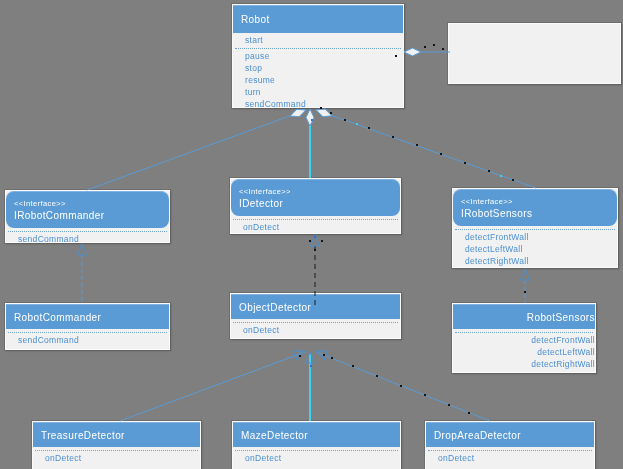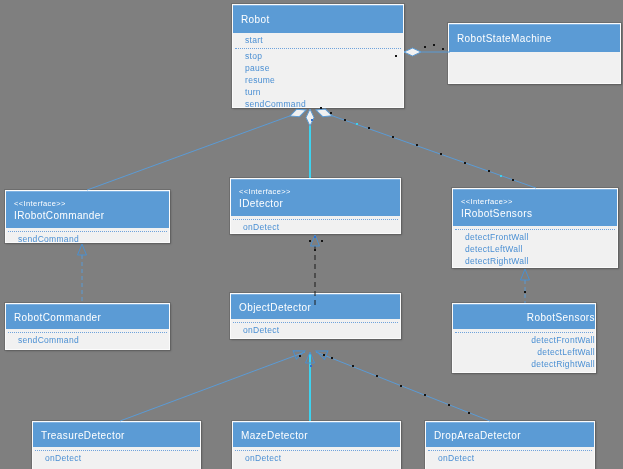--- a/index.html
+++ b/index.html
@@ -14,21 +14,21 @@
     border:1px solid #fbfbfb;
     box-shadow:0 0 0 1px rgba(90,90,90,.45), 1px 1px 2px rgba(0,0,0,.25);
   }
   .hdr {
     background:#5b9bd5; color:#ffffff; box-sizing:border-box;
     padding:0 0 0 8px; border-top:1px solid #7fb2e2;
     display:flex; flex-direction:column; justify-content:center;
   }
   .hdr-1 { height:28px; }   
   .hdr-2 { height:25px; }   
-  .hdr-i { height:37px; }   
+  .hdr-i { height:37px;border-radius:8px; }   
   .cls-title { font-size:10px; letter-spacing:.4px; }
   .cls-stereo { font-size:7.5px; letter-spacing:.4px; margin-bottom:2px; }
   .bod { padding-top:1px; }
   .member {
     font-size:8.5px; line-height:12px; color:#4a8fd3;
     padding-left:12px; letter-spacing:.3px; white-space:nowrap;
   }
   .sep { height:0; border-top:1px dotted #6fa3dc; margin:2px 2px 1px 2px; }
   #wires { position:absolute; left:0; top:0; pointer-events:none; }
 </style>
@@ -40,33 +40,30 @@
   <div class="uml-box" style="left:232px;top:4px;width:172px;height:104px;">
     <div class="hdr hdr-1">
       <div class="cls-title">Robot</div>
     </div>
     <div class="bod">
       <div>
           <div class="member">start</div>
         </div>
       <div class="sep"></div>
       <div>
+          <div class="member">pause</div>
           <div class="member">stop</div>
-          <div class="member">pause</div>
           <div class="member">resume</div>
           <div class="member">turn</div>
           <div class="member">sendCommand</div>
         </div>
     </div>
   </div>
 
   <div class="uml-box" style="left:448px;top:23px;width:173px;height:61px;">
-    <div class="hdr hdr-1">
-      <div class="cls-title">RobotStateMachine</div>
-    </div>
   </div>
 
   <div class="uml-box" style="left:5px;top:190px;width:165px;height:53px;">
     <div class="hdr hdr-i">
       <div class="cls-stereo">&lt;&lt;Interface&gt;&gt;</div>
       <div class="cls-title">IRobotCommander</div>
     </div>
     <div class="bod">
       <div class="sep"></div>
       <div>

